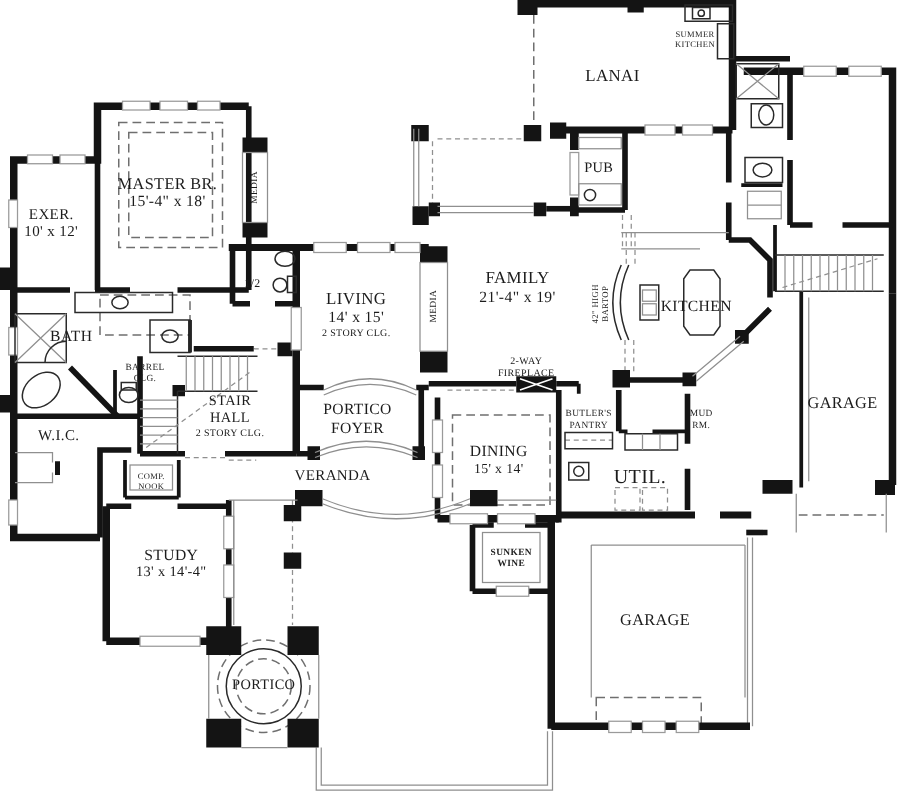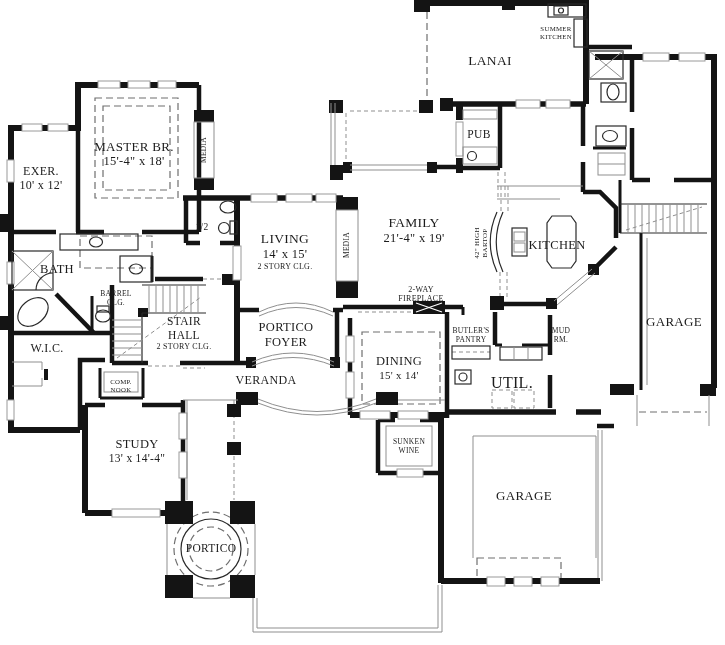--- a/index.html
+++ b/index.html
@@ -343,20 +343,20 @@
     <span>BUTLER'S</span>
     <span>PANTRY</span>
   </div>
   <div class="lbl" style="left:521px; top:336px; font-size:7.5px;margin-left:40px;">
     <span>MUD</span>
     <span>RM.</span>
   </div>
   <div class="lbl" style="left:512px; top:383px; font-size:16px;">
     <span>UTIL.</span>
   </div>
-  <div class="lbl" style="left:409px; top:447px; font-size:7.5px;">
+  <div class="lbl" style="left:409px; top:447px; font-size:7.5px;font-weight:bold;">
     <span>SUNKEN</span>
     <span>WINE</span>
   </div>
   <div class="lbl" style="left:211px; top:549px; font-size:11.5px;">
     <span>PORTICO</span>
   </div>
 </div>
 
 </body></html>

